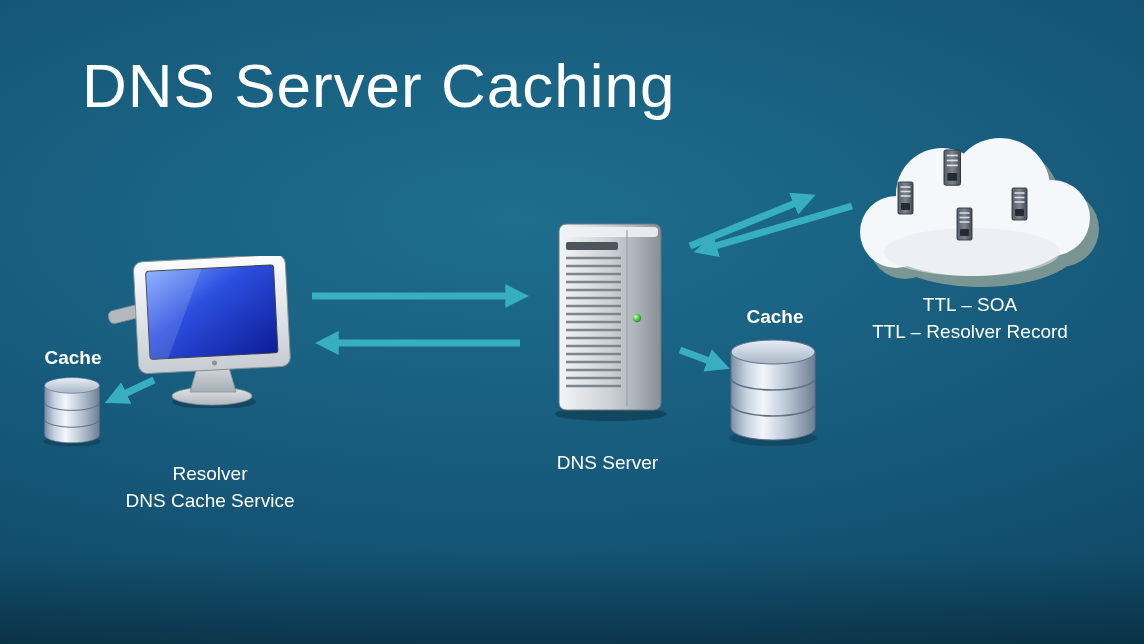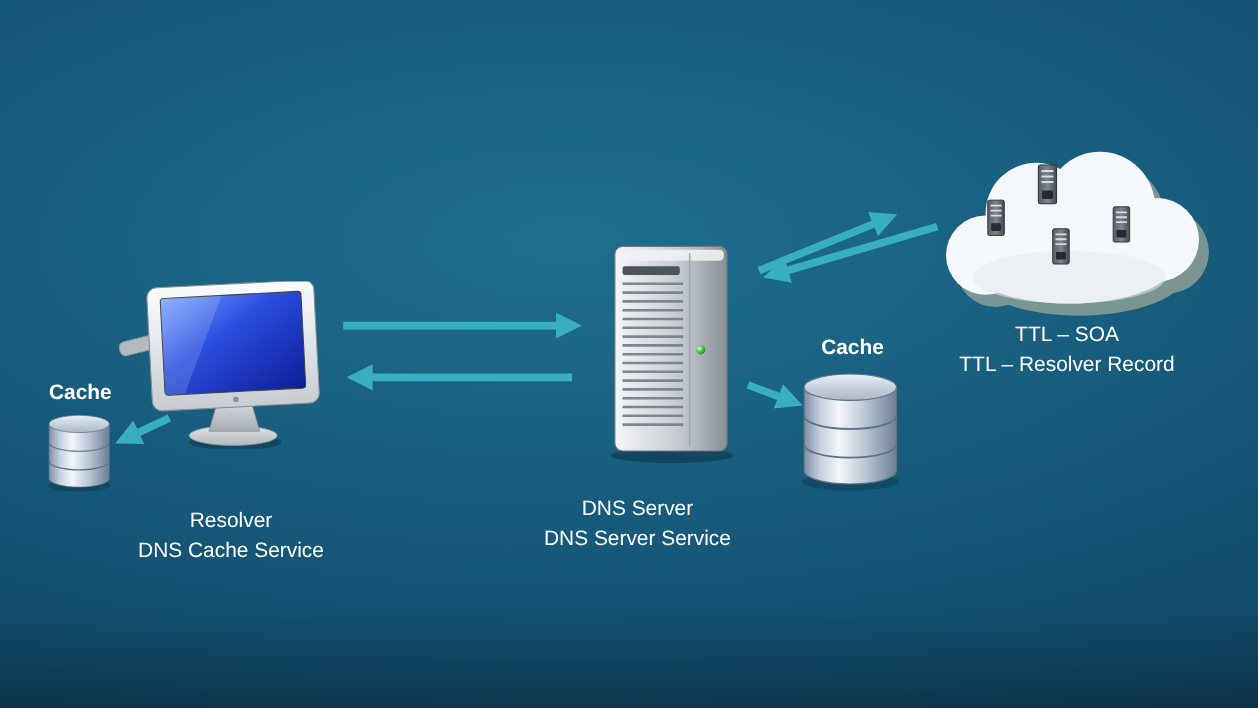--- a/index.html
+++ b/index.html
@@ -47,21 +47,21 @@
 
   .cache-label { font-size: 19px; font-weight: bold; }
 
   .pos-client-icon   { left: 108px; top: 256px; width: 195px; height: 152px; }
   .pos-server-icon   { left: 549px; top: 218px; width: 125px; height: 205px; }
   .pos-cache-left    { left: 42px;  top: 375px; width: 60px;  }
   .pos-cache-right   { left: 727px; top: 336px; width: 92px;  }
   .pos-cloud         { left: 838px; top: 120px; width: 262px; height: 178px; }
 
   .pos-client-label      { left: 85px;  top: 460px; width: 250px; }
-  .pos-server-label      { left: 452px; top: 449px; width: 255px; }
+  .pos-server-label      { left: 480px; top: 449px; width: 255px; }
   .pos-cloud-label       { left: 835px; top: 291px; width: 270px; }
   .pos-cache-left-label  { left: 28px;  top: 344px; width: 90px; }
   .pos-cache-right-label { left: 730px; top: 303px; width: 90px; }
 </style>
 </head>
 <body>
 
 <div class="stage">
 
   <svg class="defs-holder" aria-hidden="true">
@@ -106,20 +106,21 @@
         <stop offset="1" stop-color="#a6adb4"></stop>
       </linearGradient>
       <linearGradient id="miniGrad" x1="0" y1="0" x2="1" y2="0">
         <stop offset="0" stop-color="#565d66"></stop>
         <stop offset="0.5" stop-color="#7d858f"></stop>
         <stop offset="1" stop-color="#434a52"></stop>
       </linearGradient>
     </defs>
   </svg>
 
+  <h1 class="title">DNS Server Caching</h1>
 
   <svg class="arrows" width="1144" height="644" viewBox="0 0 1144 644">
     <defs>
       <marker id="ah" viewBox="0 0 4 4" refX="0.8" refY="2" markerWidth="3.4" markerHeight="3.4" orient="auto">
         <path d="M0,0 L4,2 L0,4 Z"></path>
       </marker>
     </defs>
     <line x1="312" y1="296" x2="510" y2="296" marker-end="url(#ah)"></line>
     <line x1="520" y1="343" x2="334" y2="343" marker-end="url(#ah)"></line>
     <line x1="690" y1="246" x2="798" y2="202" marker-end="url(#ah)"></line>
@@ -221,21 +222,20 @@
 
   <div class="label cache-label pos-cache-left-label">Cache</div>
 
   <div class="label pos-client-label">
     <span>Resolver</span>
     <span>DNS Cache Service</span>
   </div>
 
   <div class="label pos-server-label">
     <span>DNS Server</span>
-    <span>DNS Server Service</span>
   </div>
 
   <div class="label cache-label pos-cache-right-label">Cache</div>
 
   <div class="label pos-cloud-label">
     <span>TTL – SOA</span>
     <span>TTL – Resolver Record</span>
   </div>
 
 </div>

